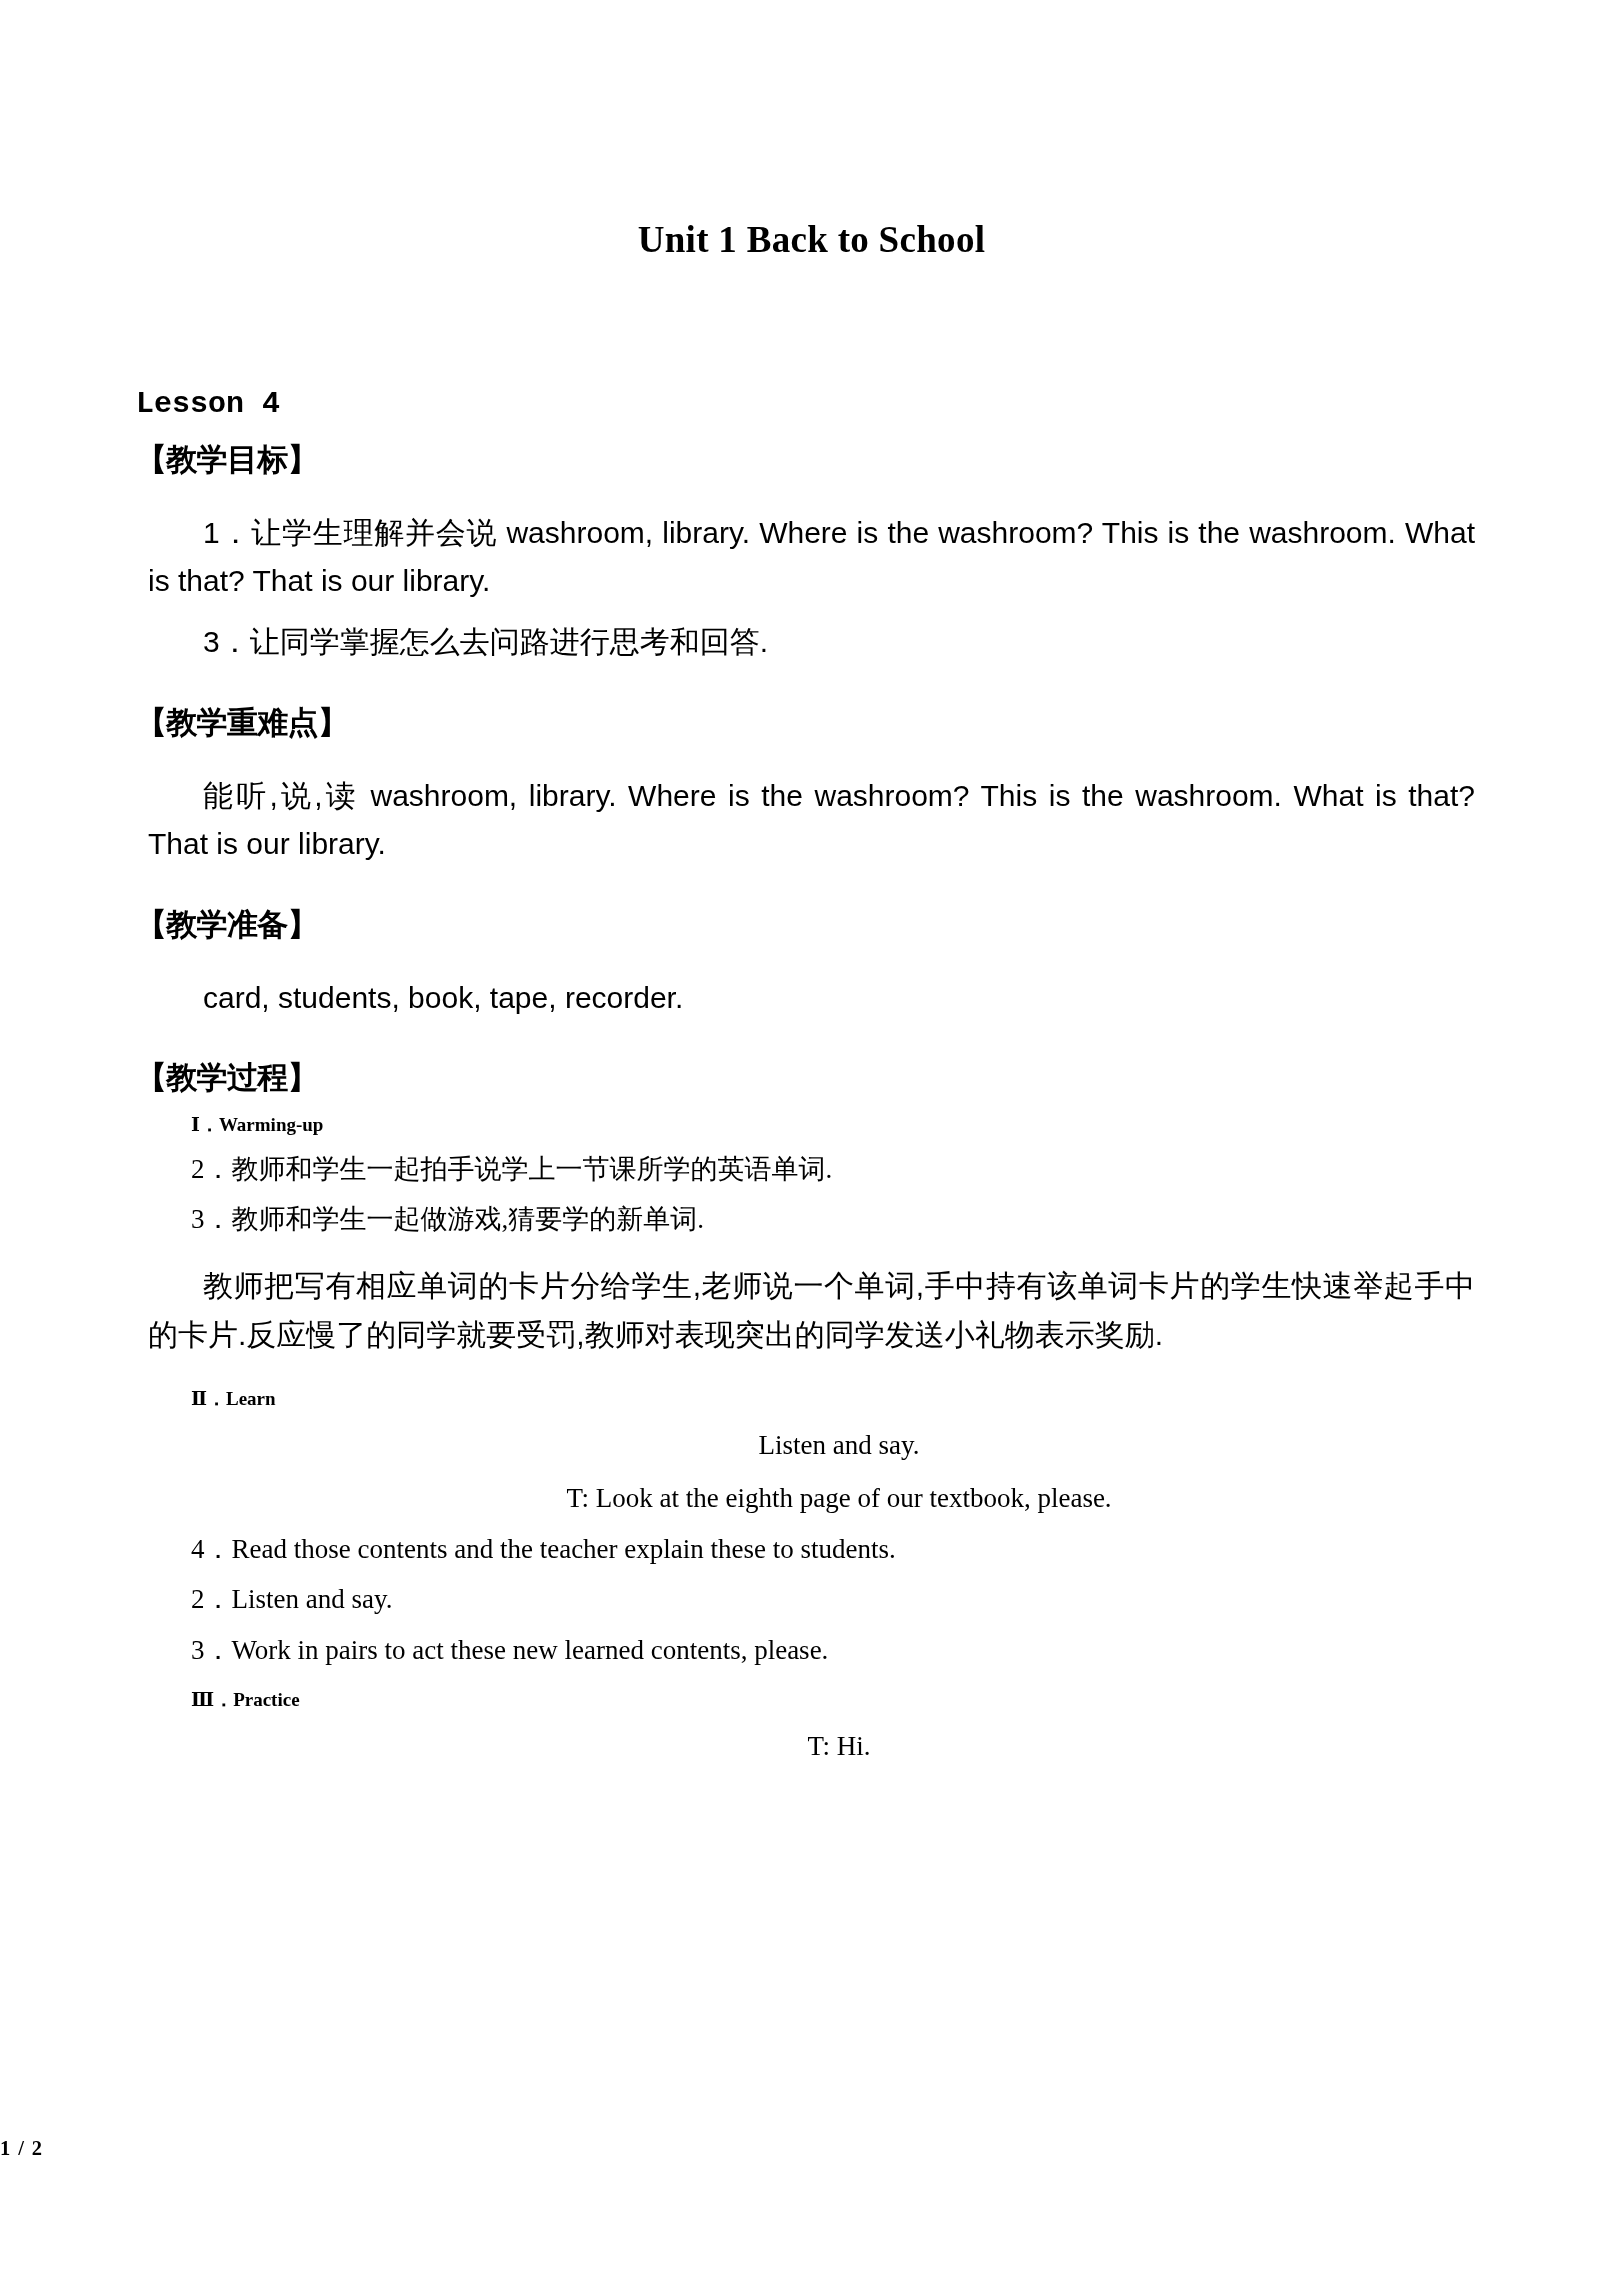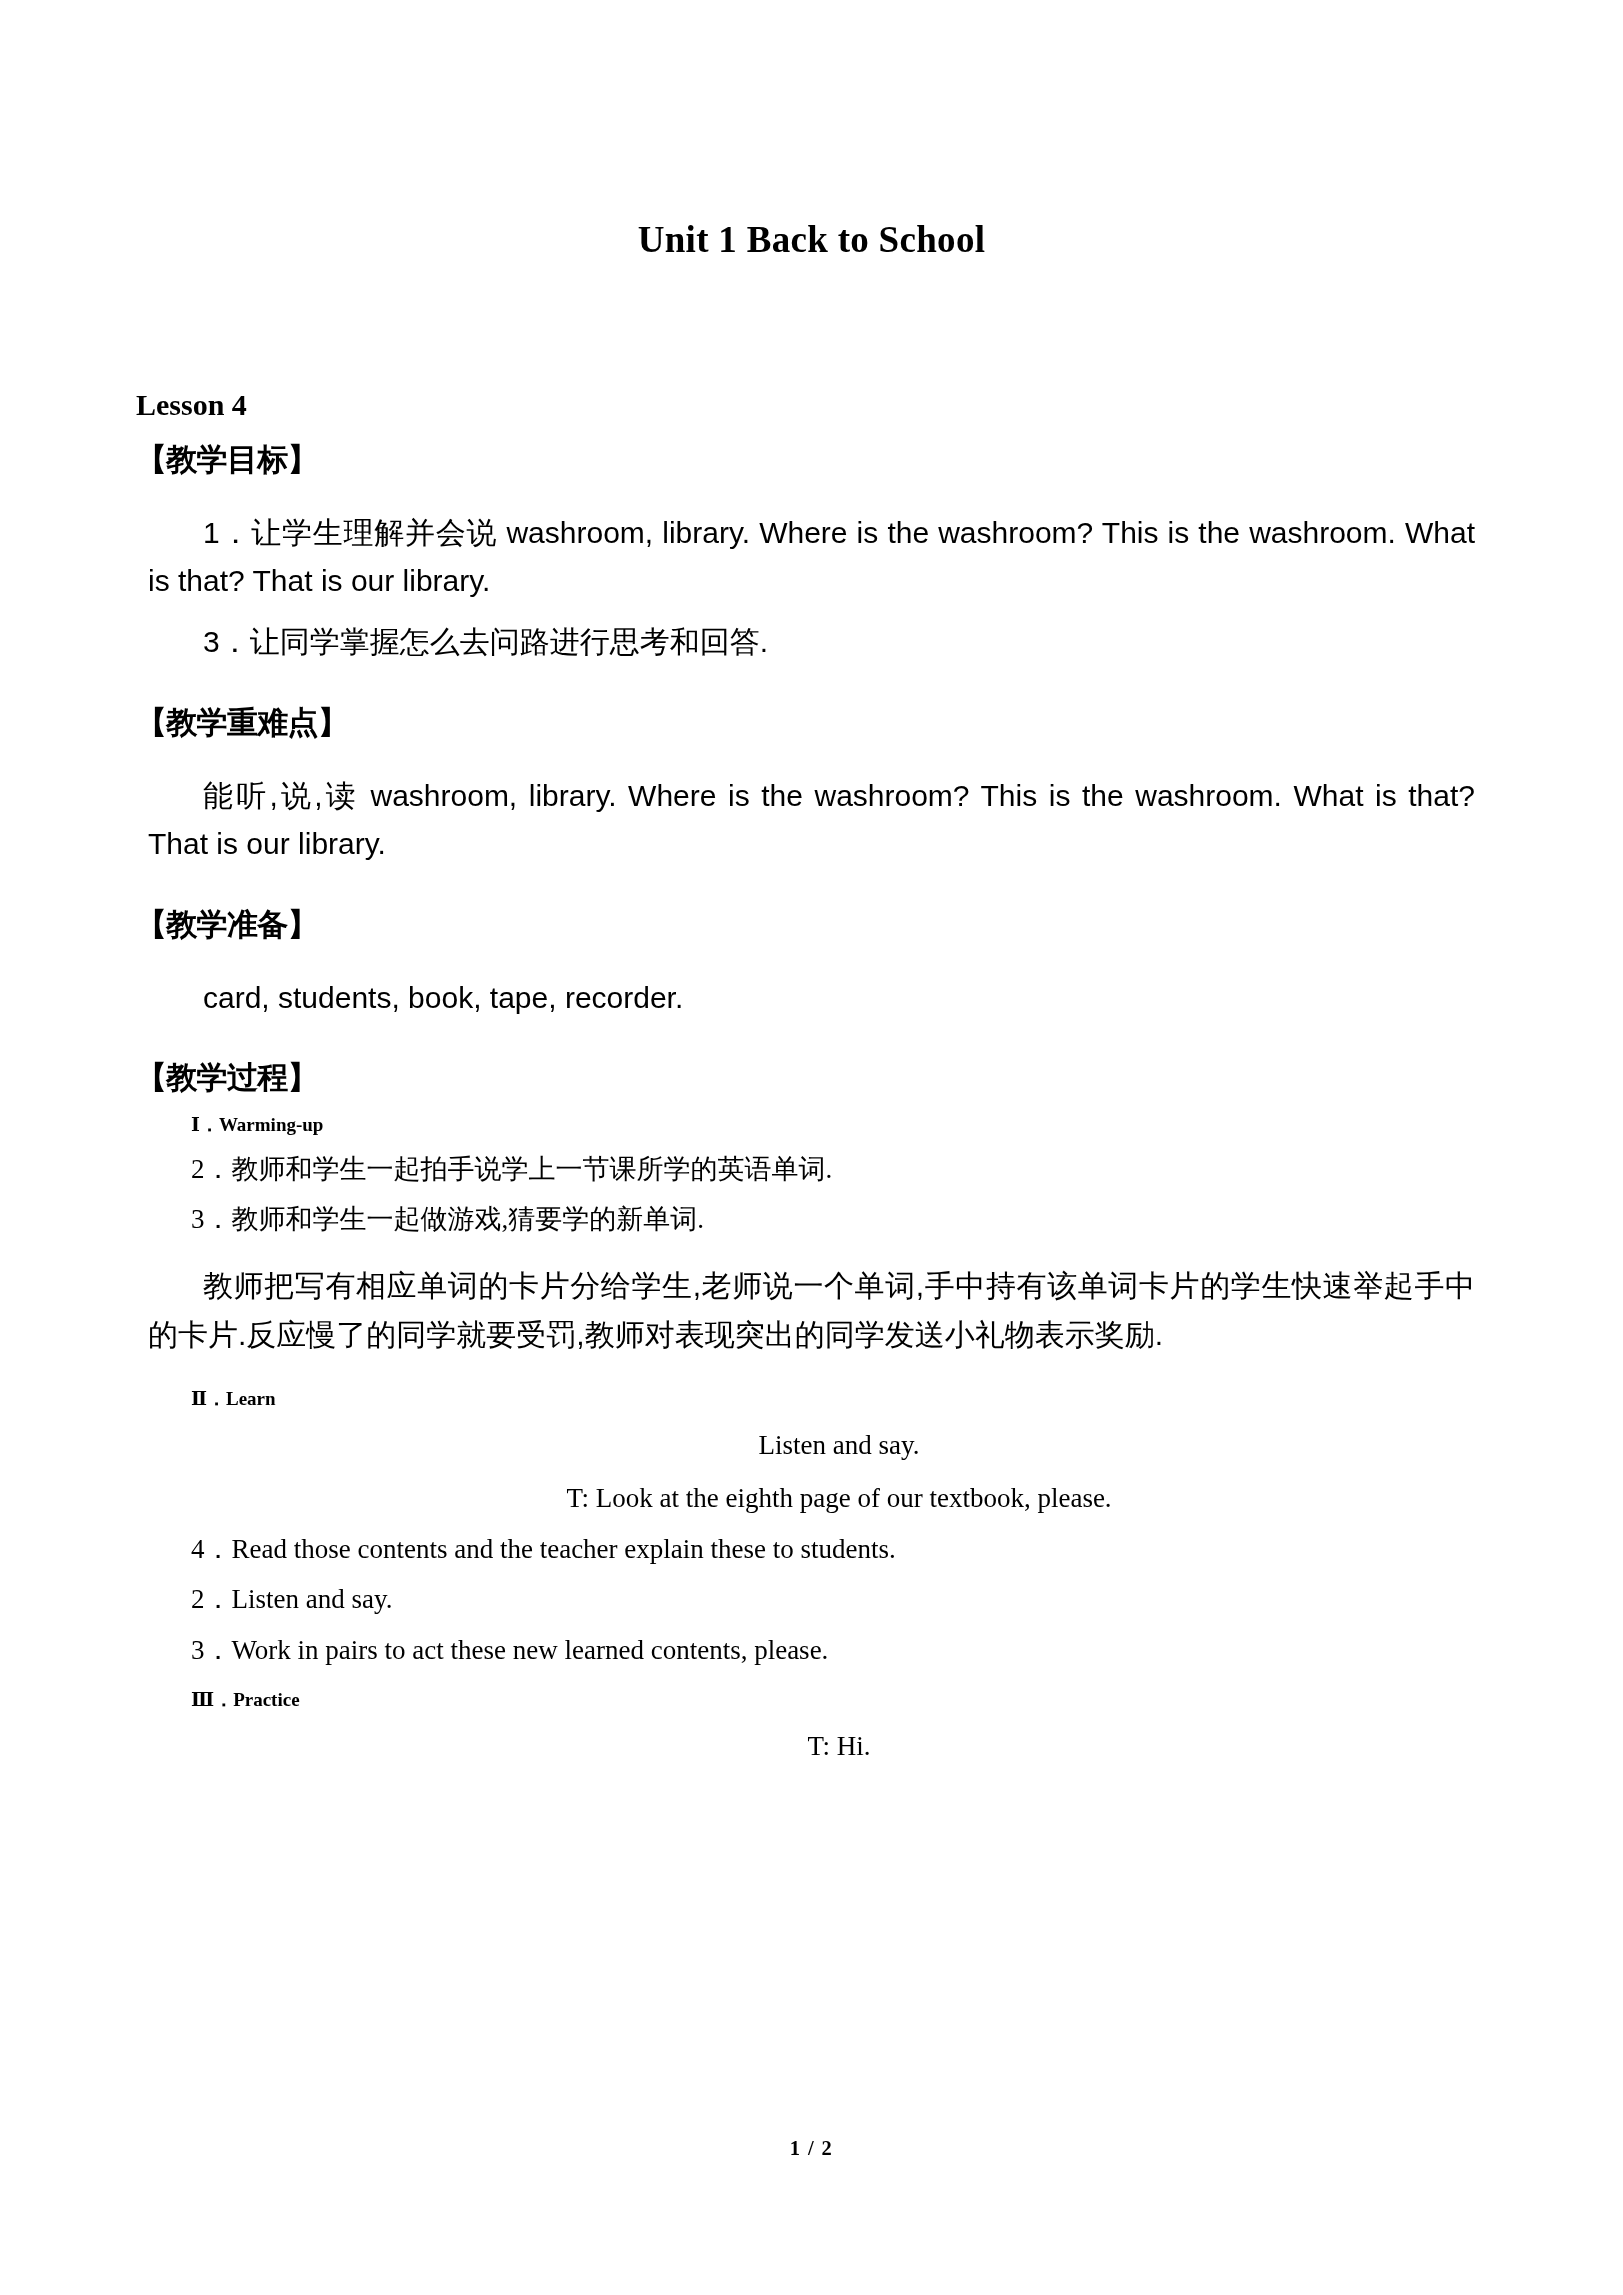--- a/index.html
+++ b/index.html
@@ -38,21 +38,21 @@
     font-family: "Liberation Serif", "DejaVu Serif", serif;
   }
 
   
   .lesson-heading {
     font-size: 30px;
     font-weight: bold;
     margin: 0;
     padding-top: 124px;
     line-height: 1.25;
-    font-family: Liberation Serif, serif;
+    font-family: Liberation Mono, monospace;
   }
   .bracket-heading {
     font-size: 31px;
     font-weight: bold;
     margin: 0;
     padding-top: 15px;
     line-height: 1.3;
     font-family: "DejaVu Sans", "Liberation Sans", sans-serif;
     letter-spacing: -0.7px;
   }
@@ -117,21 +117,21 @@
     text-align: center;
     font-family: "Liberation Serif", "DejaVu Serif", serif;
   }
 
   
   .page-footer {
     position: absolute;
     left: 0;
     right: 0;
     top: 2137px;
-    text-align: center;
+    text-align: left;
     font-size: 20.5px;
     font-weight: bold;
     font-family: "Liberation Serif", "DejaVu Serif", serif;
     letter-spacing: 1.4px;
   }
 </style>
 </head>
 <body>
 
 <div class="page">

